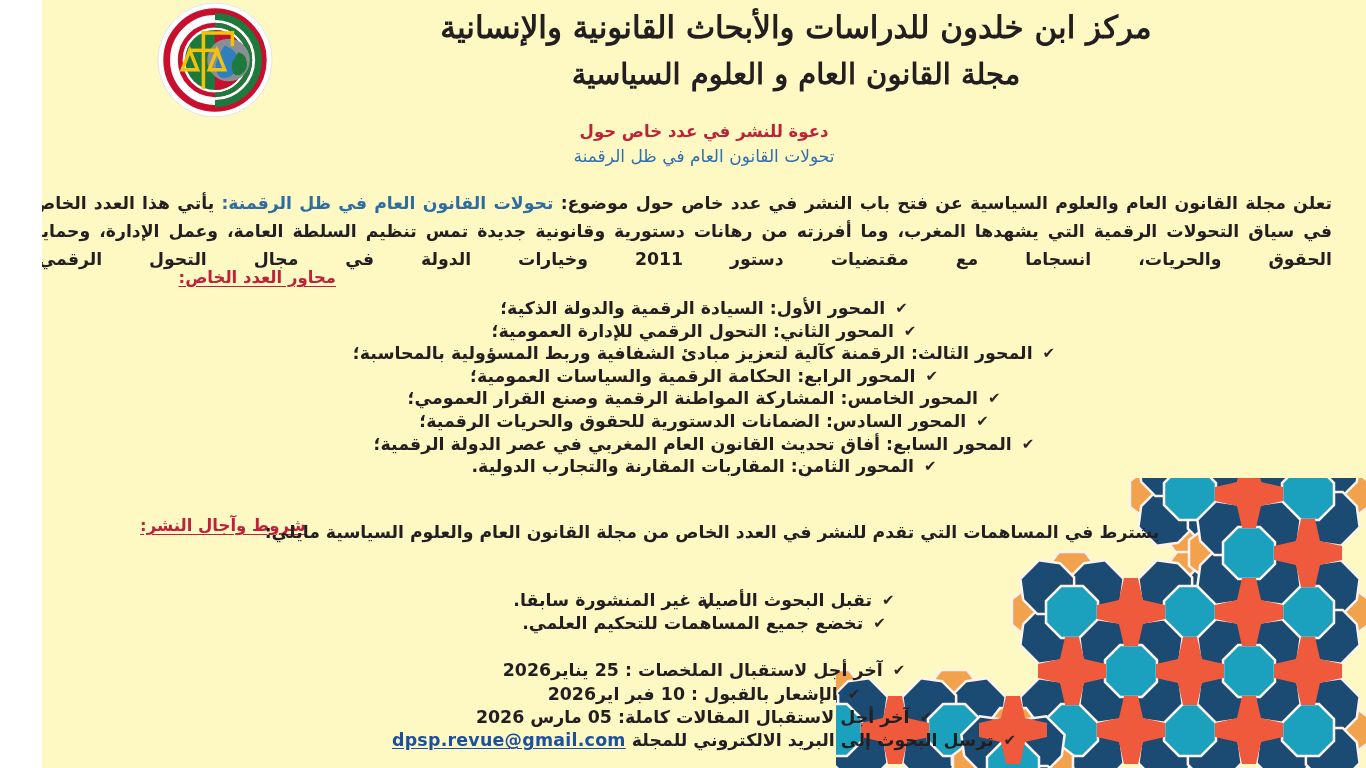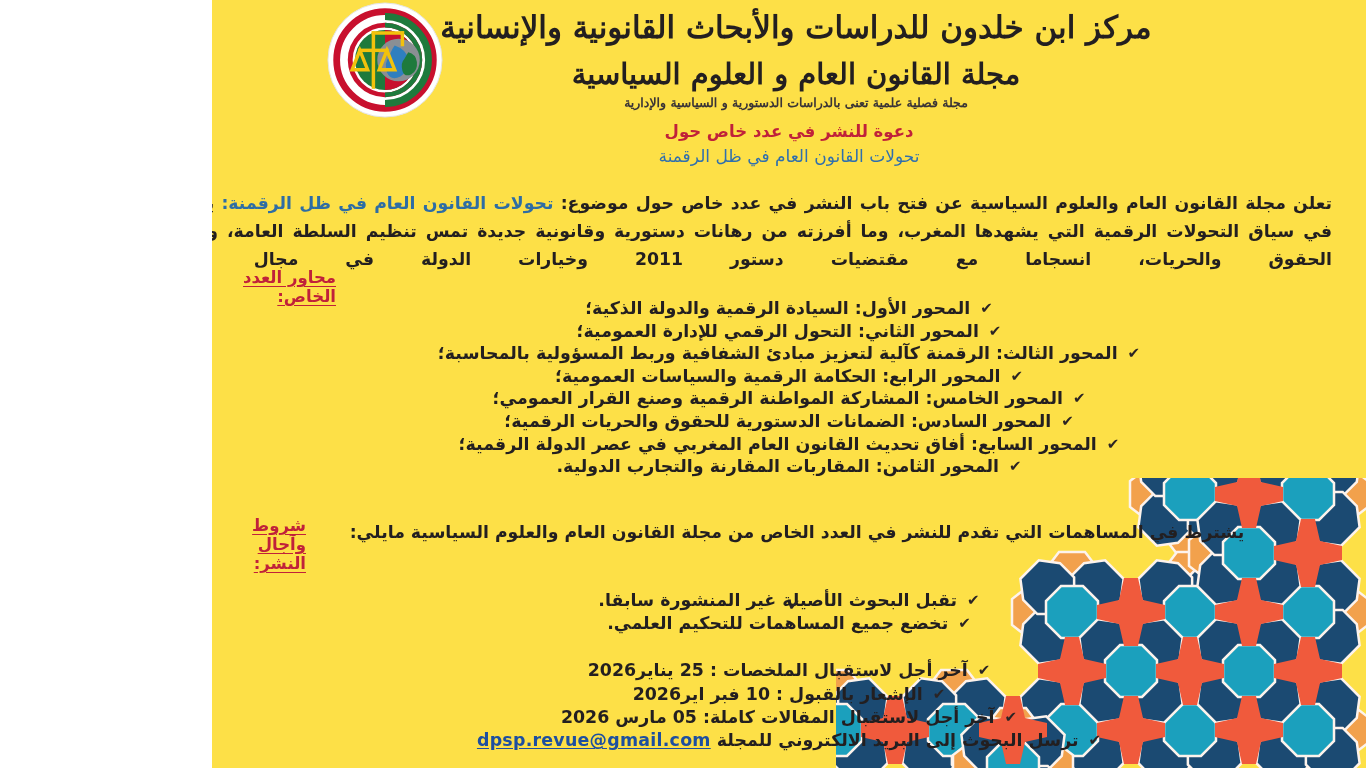--- a/index.html
+++ b/index.html
@@ -3,24 +3,24 @@
 <meta charset="utf-8">
 <title>Call for Papers Poster</title>
 <style>
   html, body {
     margin: 0;
     padding: 0;
     background: #ffffff;
   }
   #poster {
     position: relative;
-    width: 1154px;
+    width: 1324px;
     height: 768px;
     overflow: hidden;
-    background: #fde047;
+    background: #fef9c3;
     font-family: "DejaVu Sans", "Liberation Sans", sans-serif;
     direction: rtl;
   }
 
   
   #mosaic {
     position: absolute;
     right: 0;
     bottom: 0;
     width: 530px;
@@ -240,21 +240,20 @@
       <use href="#star8" x="295" y="252"></use>
       <use href="#star8" x="177" y="252"></use>
       <use href="#star8" x="59" y="252"></use>
     </g>
   </svg>
 
   <div class="header">
     <div class="header-text">
       <div class="org-name">مركز ابن خلدون للدراسات والأبحاث القانونية والإنسانية</div>
       <div class="journal-name">مجلة القانون العام و العلوم السياسية</div>
-      <div class="journal-sub">مجلة فصلية علمية تعنى بالدراسات الدستورية و السياسية والإدارية</div>
     </div>
 
     <svg class="logo" viewBox="0 0 120 120" aria-hidden="true">
       <circle cx="60" cy="60" r="59" fill="#ffffff"></circle>
       <circle cx="60" cy="60" r="50" fill="none" stroke="#c8102e" stroke-width="7"></circle>
       <path d="M 60,15 A 45,45 0 0 1 60,105" fill="none" stroke="#1e7a3c" stroke-width="7"></path>
       <circle cx="60" cy="60" r="36" fill="none" stroke="#c8102e" stroke-width="5"></circle>
       <path d="M 60,24 A 36,36 0 0 1 60,96" fill="none" stroke="#1e7a3c" stroke-width="5"></path>
       <circle cx="60" cy="60" r="31" fill="#1e7a3c"></circle>
       <path d="M 60,29 A 31,31 0 0 1 60,91 Z" fill="#c8102e"></path>

